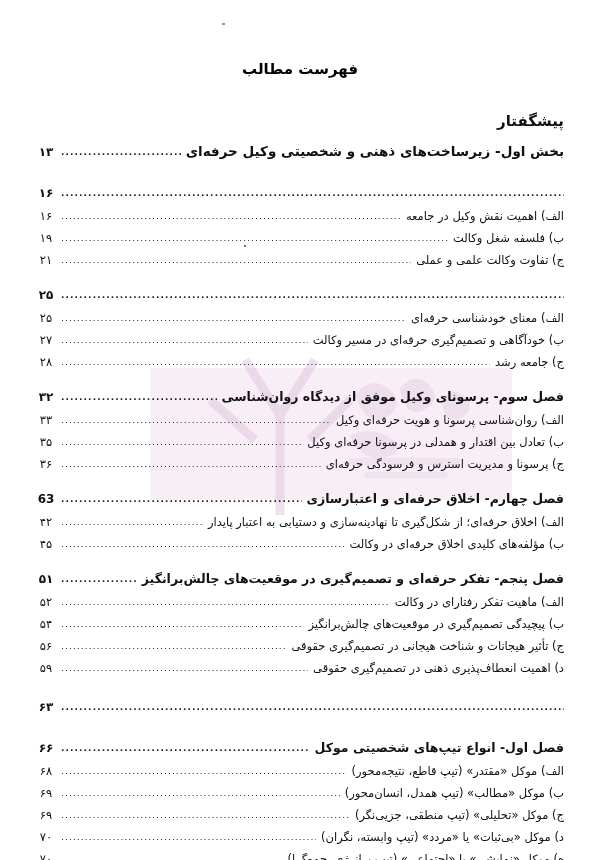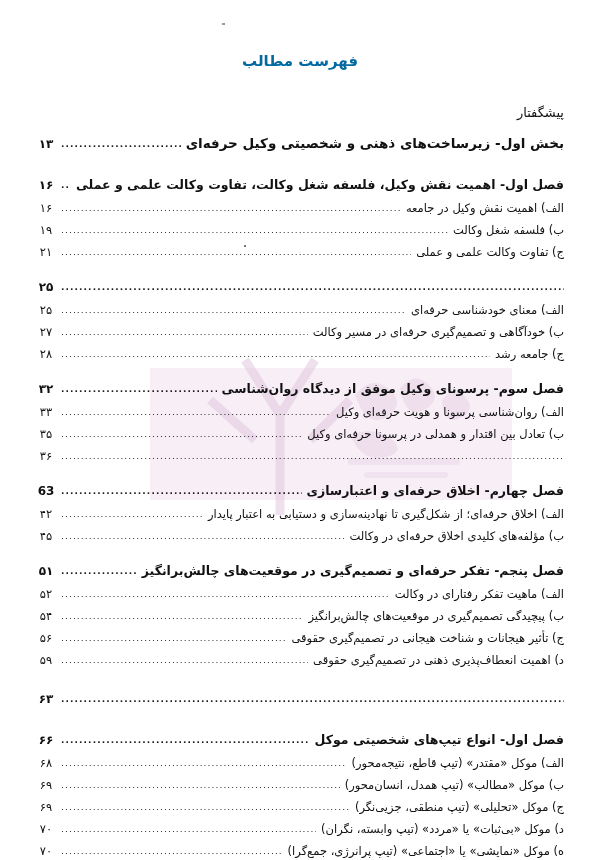--- a/index.html
+++ b/index.html
@@ -57,22 +57,22 @@
   #content {
     position: relative;
     z-index: 3;
     padding: 0 36px 0 36px;
   }
 
   .doc-title {
     text-align: center;
     font-size: 15px;
     font-weight: bold;
-    color: #0369a1;
-    margin: 0;
+    color: #000000;
+    margin: 8px;
     padding-top: 52px;
     letter-spacing: 0.5px;
   }
 
   .toc {
     margin-top: 31px;
   }
 
   .toc-row {
     display: flex;
@@ -121,22 +121,22 @@
     font-size: 12.5px;
     font-weight: bold;
     line-height: 24px;
   }
   .lvl-sub {
     font-size: 11.5px;
     font-weight: normal;
     line-height: 21px;
   }
   .lvl-plain {
-    font-size: 13px;
-    font-weight: normal;
+    font-size: 15px;
+    font-weight: bold;
     line-height: 24px;
   }
 
   .gap-lg { height: 15px; }
   .gap-md { height: 11px; }
   .gap-sm { height: 6px; }
 
   .lvl-part .toc-page, .lvl-chapter .toc-page { font-size: 12px; }
   .lvl-sub .toc-page { font-size: 11.5px; }
 </style>
@@ -178,21 +178,20 @@
           <span class="toc-label">پیشگفتار</span>
         </div>
         <div class="gap-sm"></div>
         <div class="toc-row lvl-part">
           <span class="toc-label">بخش اول- زیرساخت‌های ذهنی و شخصیتی وکیل حرفه‌ای</span>
           <span class="toc-dots">...............................................................................................................................................................</span>
           <span class="toc-page">۱۳</span>
         </div>
         <div class="gap-lg"></div>
         <div class="toc-row lvl-chapter">
-          <span class="toc-label">فصل اول- اهمیت نقش وکیل، فلسفه شغل وکالت، تفاوت وکالت علمی و عملی</span>
           <span class="toc-dots">...............................................................................................................................................................</span>
           <span class="toc-page">۱۶</span>
         </div>
         <div class="toc-row lvl-sub">
           <span class="toc-label">الف) اهمیت نقش وکیل در جامعه</span>
           <span class="toc-dots">...............................................................................................................................................................</span>
           <span class="toc-page">۱۶</span>
         </div>
         <div class="toc-row lvl-sub">
           <span class="toc-label">ب) فلسفه شغل وکالت</span>
@@ -234,20 +233,21 @@
           <span class="toc-label">الف) روان‌شناسی پرسونا و هویت حرفه‌ای وکیل</span>
           <span class="toc-dots">...............................................................................................................................................................</span>
           <span class="toc-page">۳۳</span>
         </div>
         <div class="toc-row lvl-sub">
           <span class="toc-label">ب) تعادل بین اقتدار و همدلی در پرسونا حرفه‌ای وکیل</span>
           <span class="toc-dots">...............................................................................................................................................................</span>
           <span class="toc-page">۳۵</span>
         </div>
         <div class="toc-row lvl-sub">
+          <span class="toc-label">ج) پرسونا و مدیریت استرس و فرسودگی حرفه‌ای</span>
           <span class="toc-dots">...............................................................................................................................................................</span>
           <span class="toc-page">۳۶</span>
         </div>
         <div class="gap-md"></div>
         <div class="toc-row lvl-chapter">
           <span class="toc-label">فصل چهارم- اخلاق حرفه‌ای و اعتبارسازی</span>
           <span class="toc-dots">...............................................................................................................................................................</span>
           <span class="toc-page">63</span>
         </div>
         <div class="toc-row lvl-sub">

